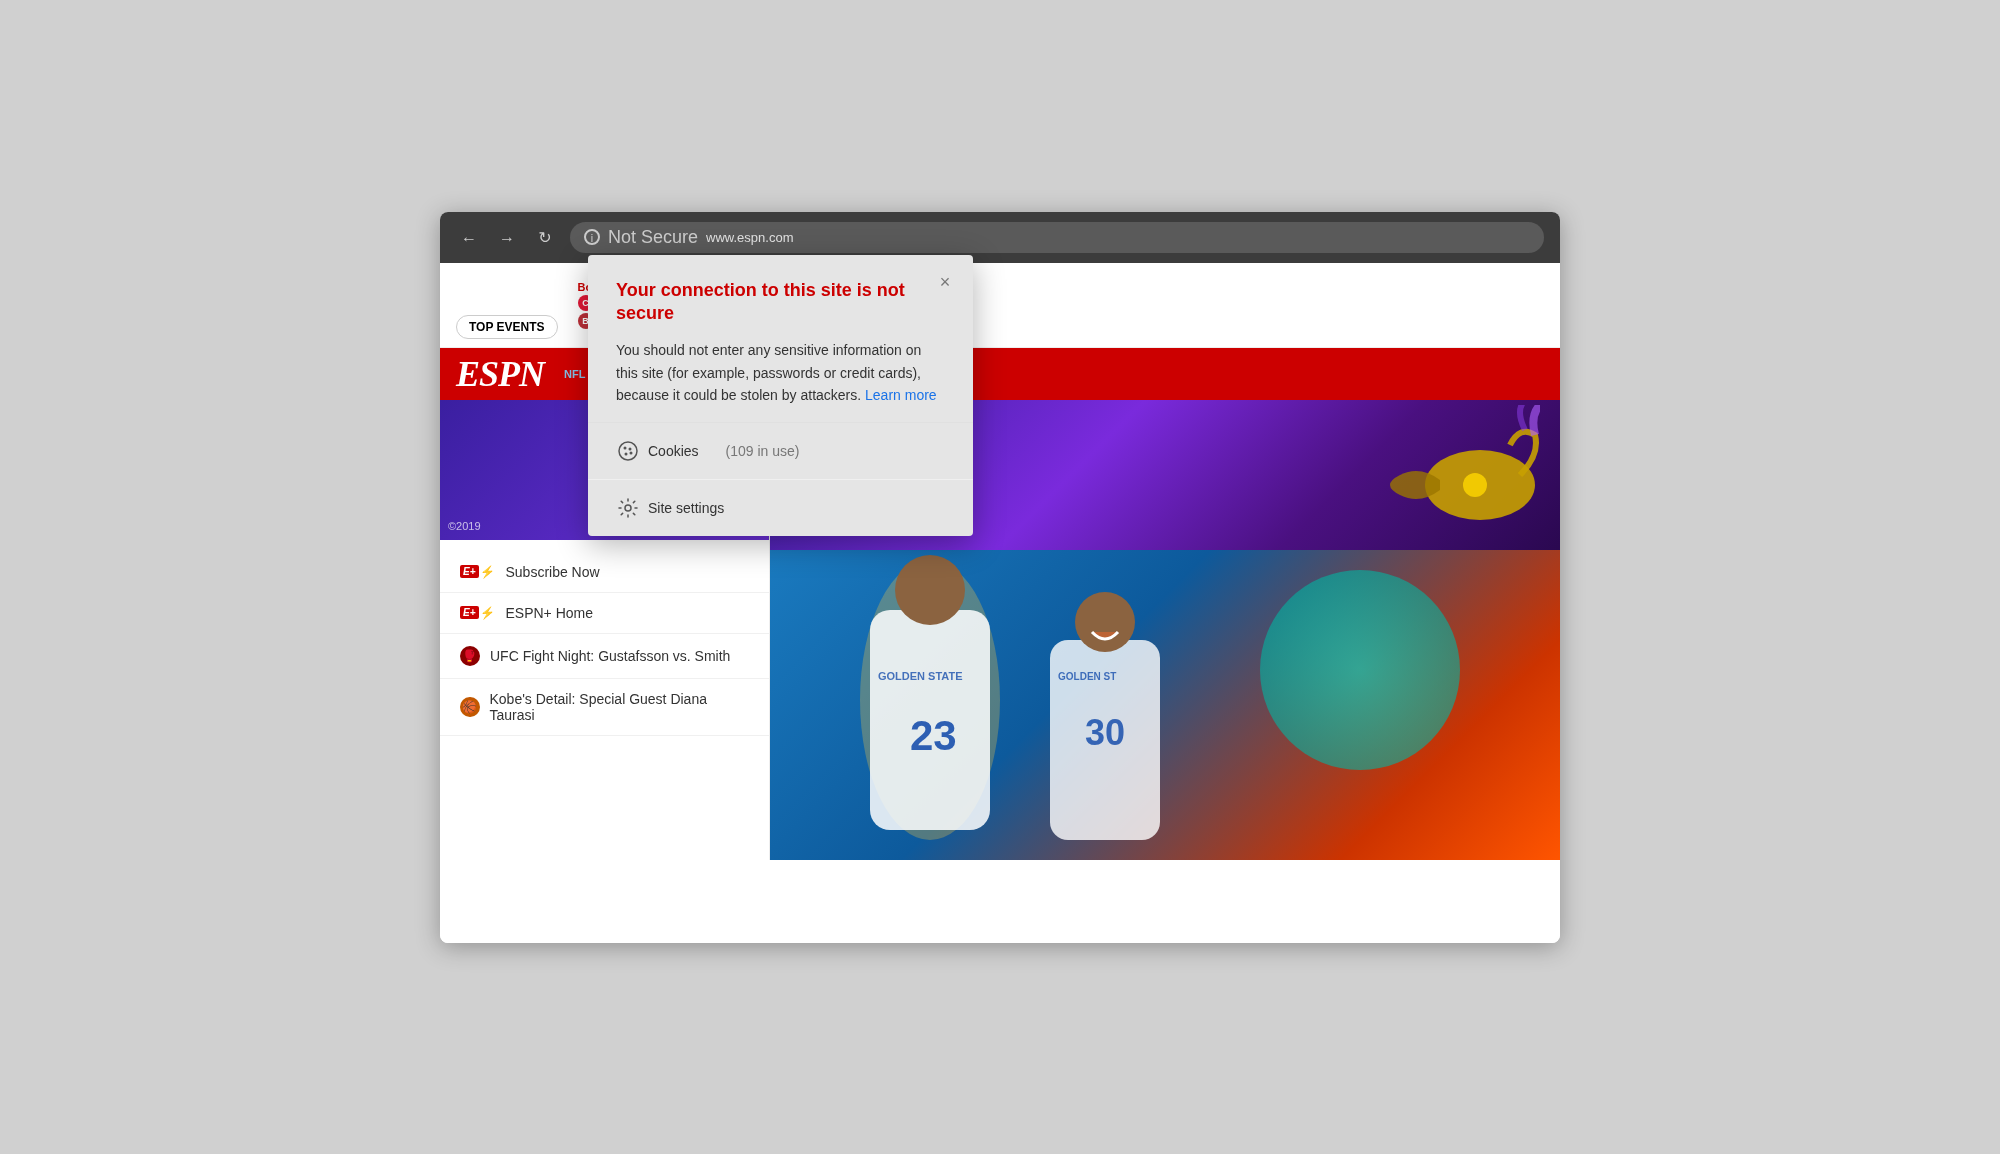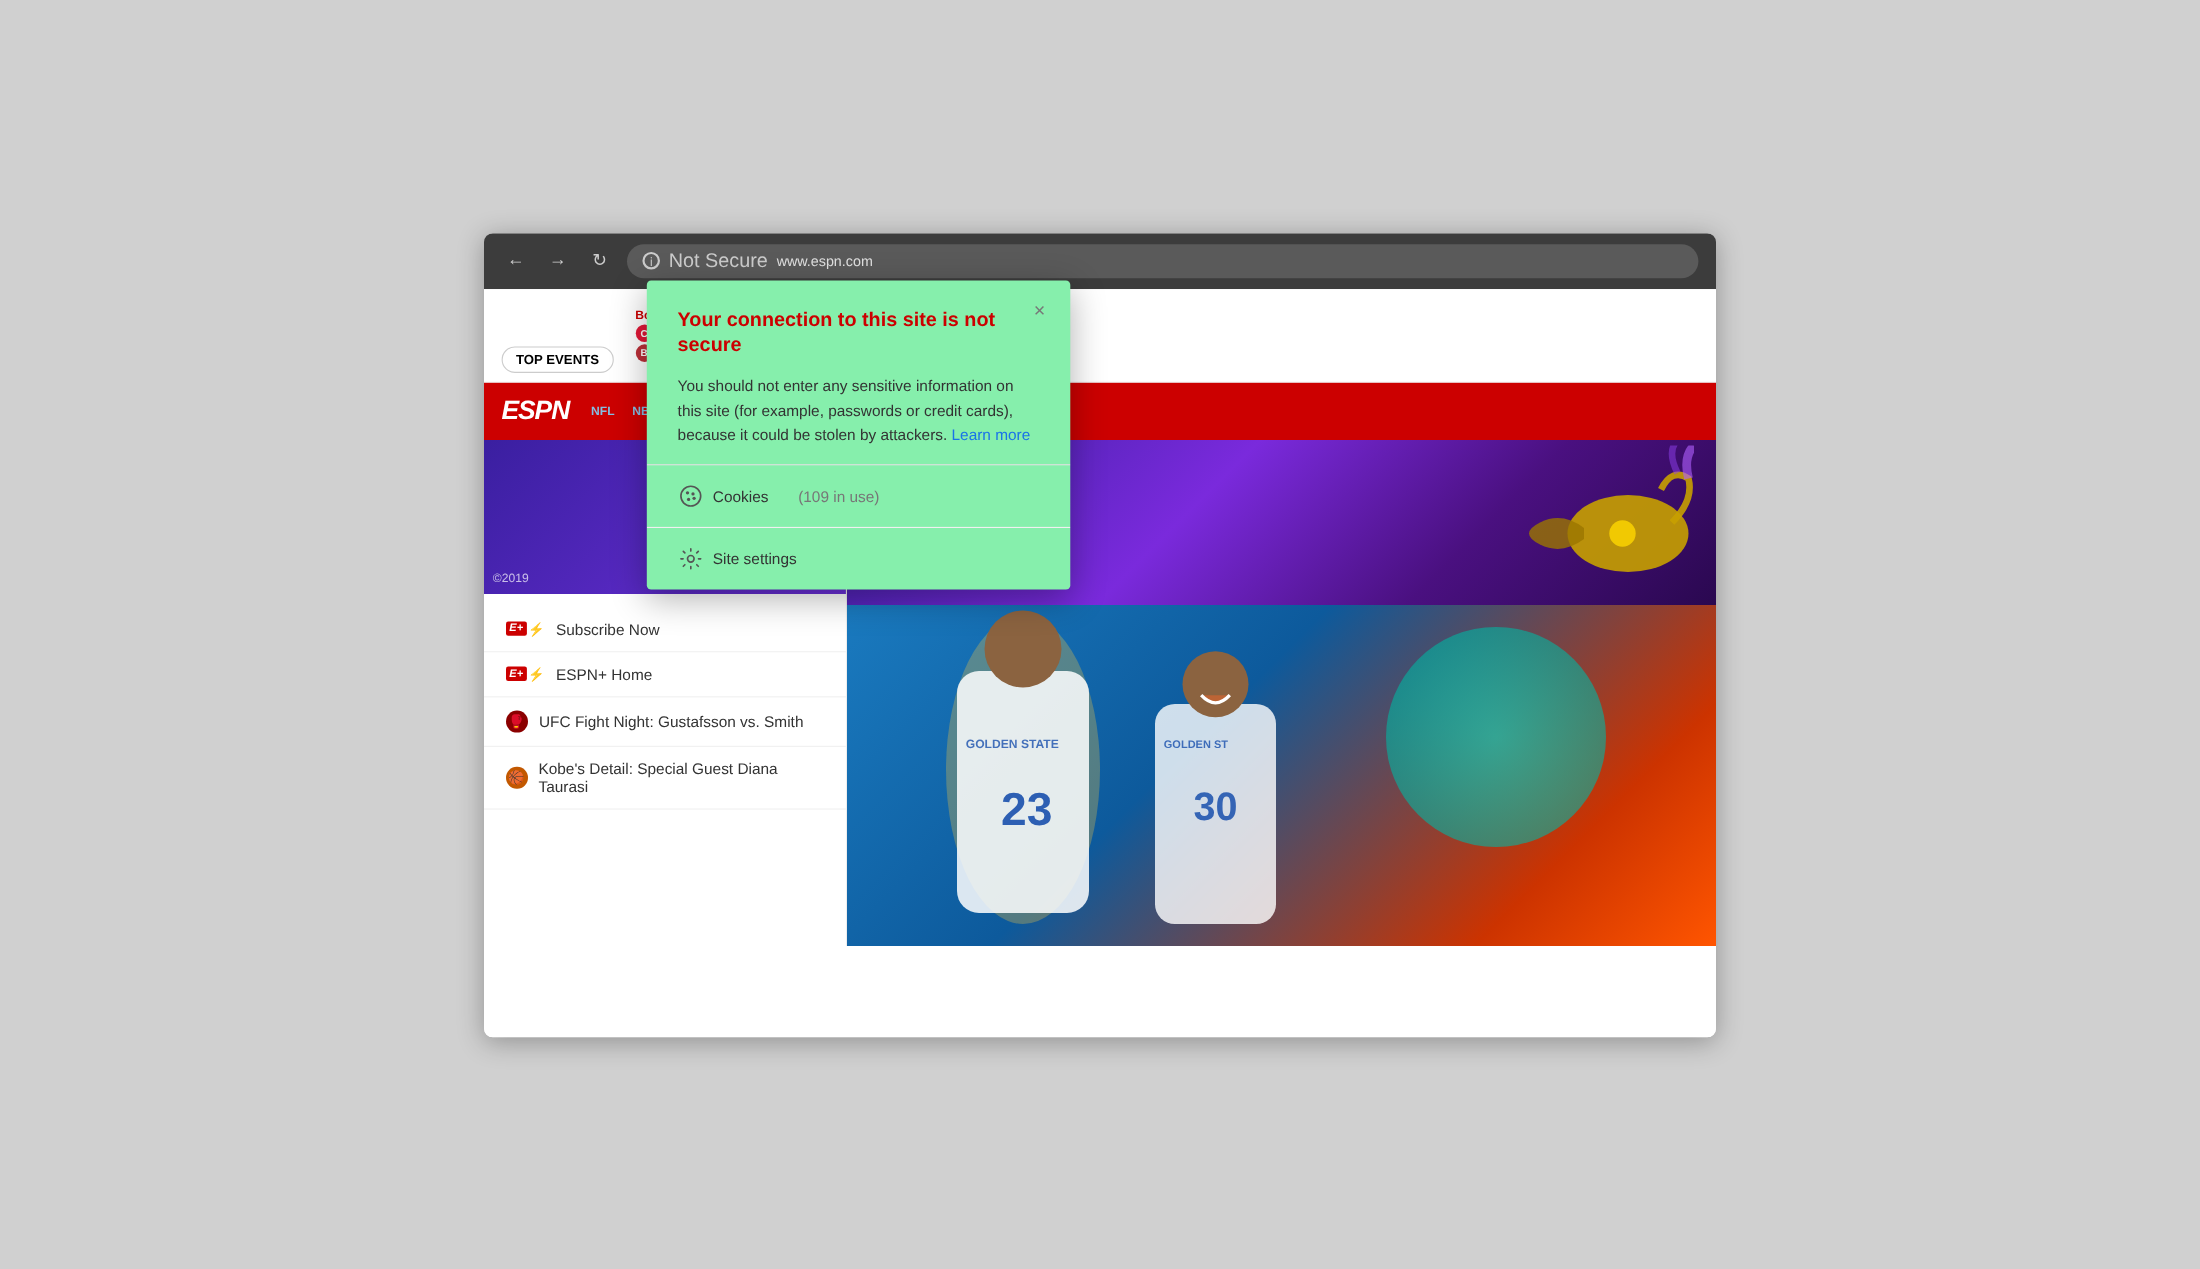--- a/index.html
+++ b/index.html
@@ -173,24 +173,25 @@
     }
 
     .espn-logo {
       background: #cc0000;
       display: flex;
       align-items: center;
     }
 
     .espn-logo-text {
       color: #fff;
-      font-size: 24px;
+      font-size: 36px;
       font-weight: 900;
       font-style: italic;
       letter-spacing: -1px;
+      font-family: Liberation Serif, serif;
     }
 
     .nav-links {
       display: flex;
       gap: 16px;
     }
 
     .nav-link {
       color: #7dd3fc;
       font-size: 11px;
@@ -296,21 +297,21 @@
       align-items: center;
       overflow: hidden;
     }
 
     
     .security-popup {
       position: absolute;
       top: -8px;
       left: 148px;
       width: 385px;
-      background: #86efac;
+      background: #e5e5e5;
       border-radius: 4px;
       box-shadow: 0 8px 32px rgba(0,0,0,0.3);
       z-index: 100;
       overflow: hidden;
     }
 
     .popup-header {
       padding: 24px 28px 16px;
     }
 

